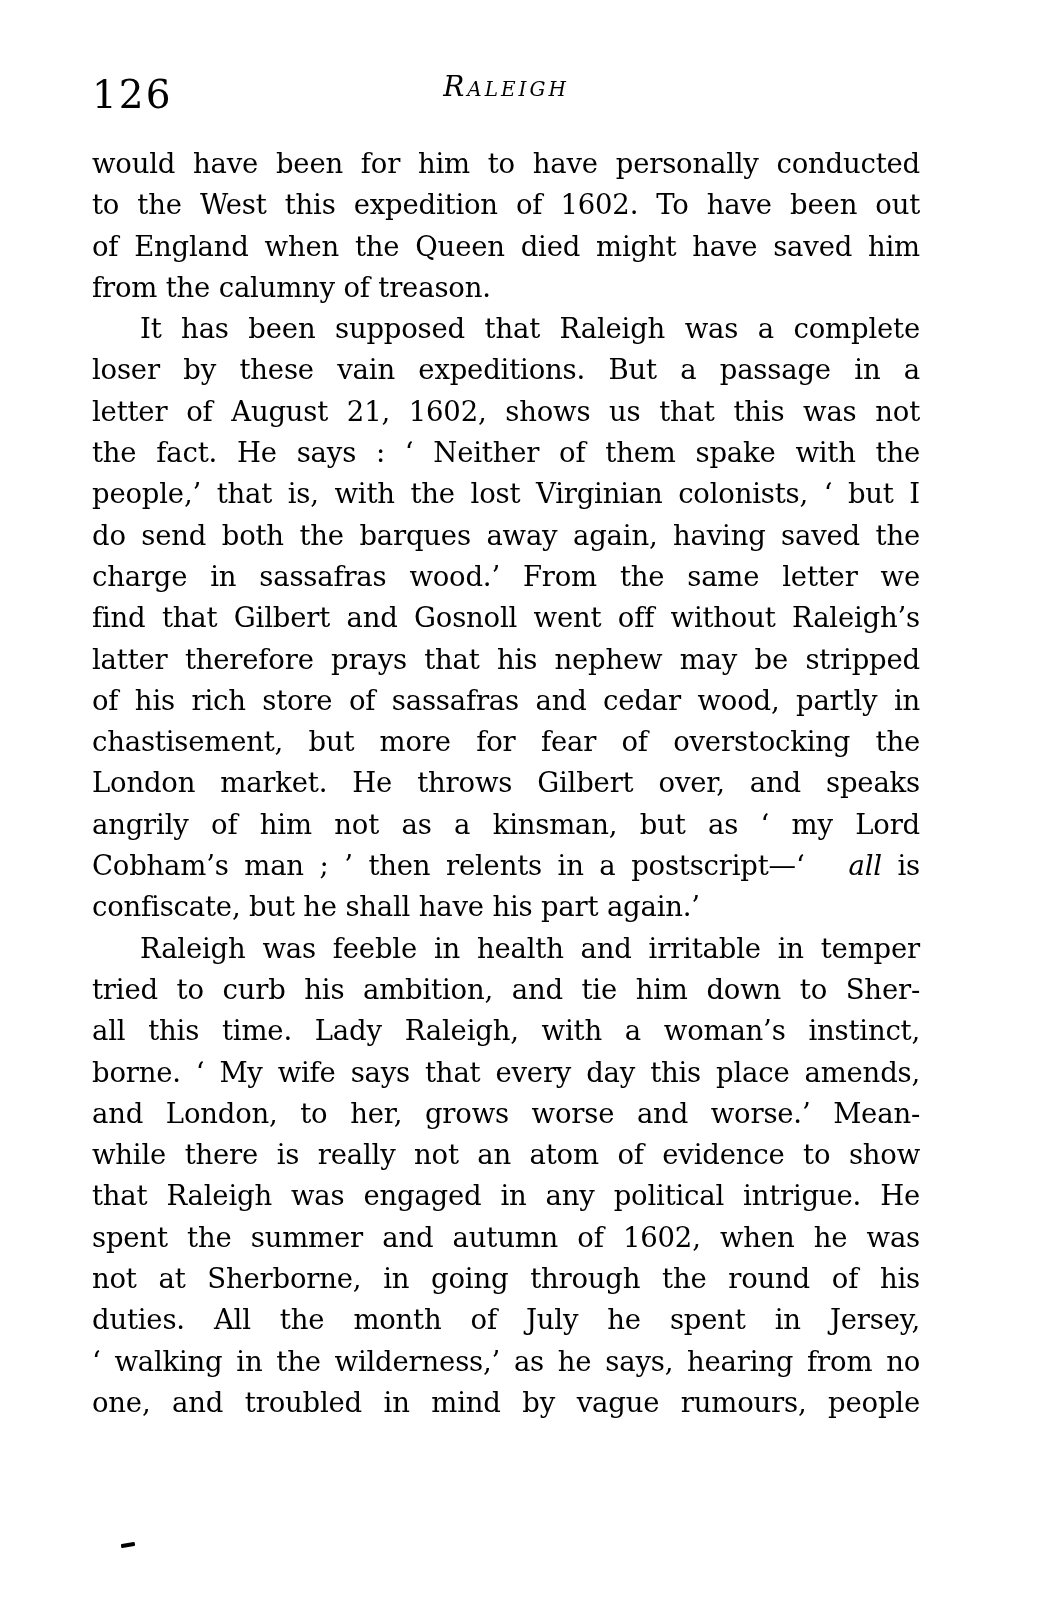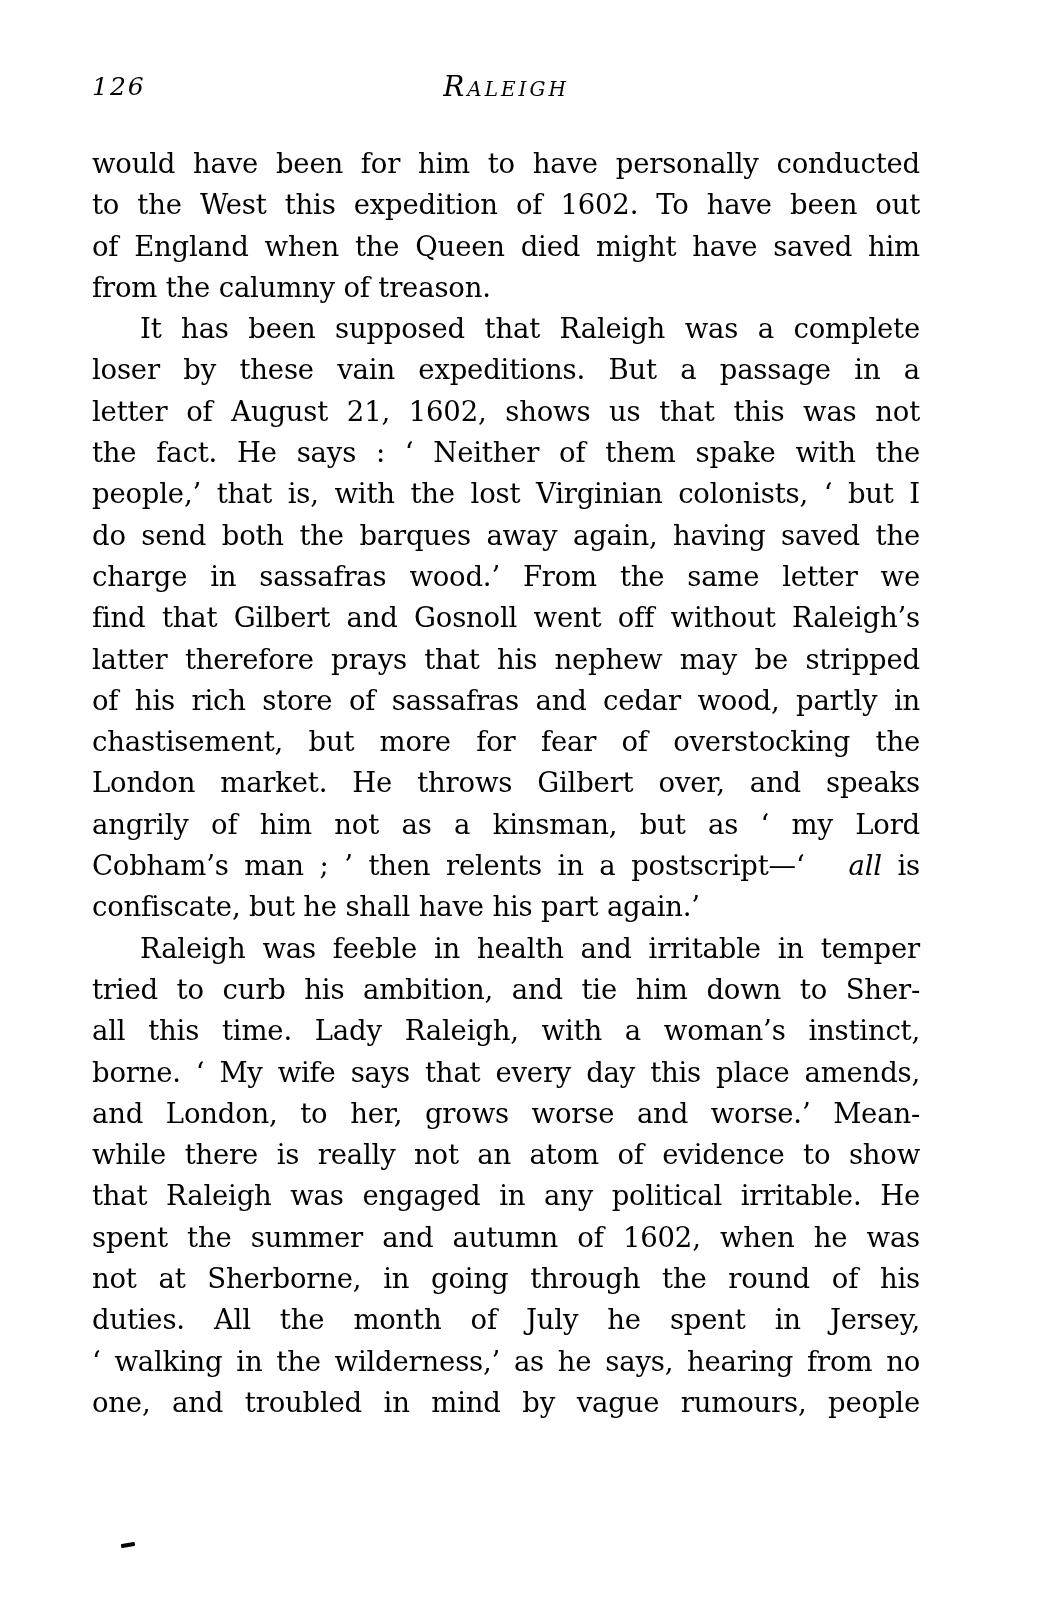--- a/index.html
+++ b/index.html
@@ -20,23 +20,22 @@
     position: absolute;
     top: 70px;
     left: 92px;
     width: 828px;
     height: 42px;
   }
   .pagenum {
     position: absolute;
     left: 0;
     top: 2px;
-    font-size: 25px;
+    font-size: 39px;
     letter-spacing: 2px;
-    font-style: italic;
   }
   .running-title {
     position: absolute;
     left: 0;
     top: 0;
     width: 100%;
     text-align: center;
     font-size: 28px;
     font-style: italic;
     font-variant: small-caps;
@@ -111,21 +110,21 @@
         <div class="line"><span>Cobham’s man ; ’ then relents in a postscript—‘</span><span class="it">all</span><span> is</span></div>
         <div class="line last"><span>confiscate, but he shall have his part again.’</span></div>
       </div>
       <div class="para">
         <div class="line indent"><span>Raleigh was feeble in health and irritable in temper</span></div>
         <div class="line"><span>tried to curb his ambition, and tie him down to Sher-</span></div>
         <div class="line"><span>all this time. Lady Raleigh, with a woman’s instinct,</span></div>
         <div class="line"><span>borne. ‘ My wife says that every day this place amends,</span></div>
         <div class="line"><span>and London, to her, grows worse and worse.’ Mean-</span></div>
         <div class="line"><span>while there is really not an atom of evidence to show</span></div>
-        <div class="line"><span>that Raleigh was engaged in any political irritable. He</span></div>
+        <div class="line"><span>that Raleigh was engaged in any political intrigue. He</span></div>
         <div class="line"><span>spent the summer and autumn of 1602, when he was</span></div>
         <div class="line"><span>not at Sherborne, in going through the round of his</span></div>
         <div class="line"><span>duties. All the month of July he spent in Jersey,</span></div>
         <div class="line"><span>‘ walking in the wilderness,’ as he says, hearing from no</span></div>
         <div class="line"><span>one, and troubled in mind by vague rumours, people</span></div>
       </div>
     </div>
 
   <div class="artifact"></div>
 </div>

